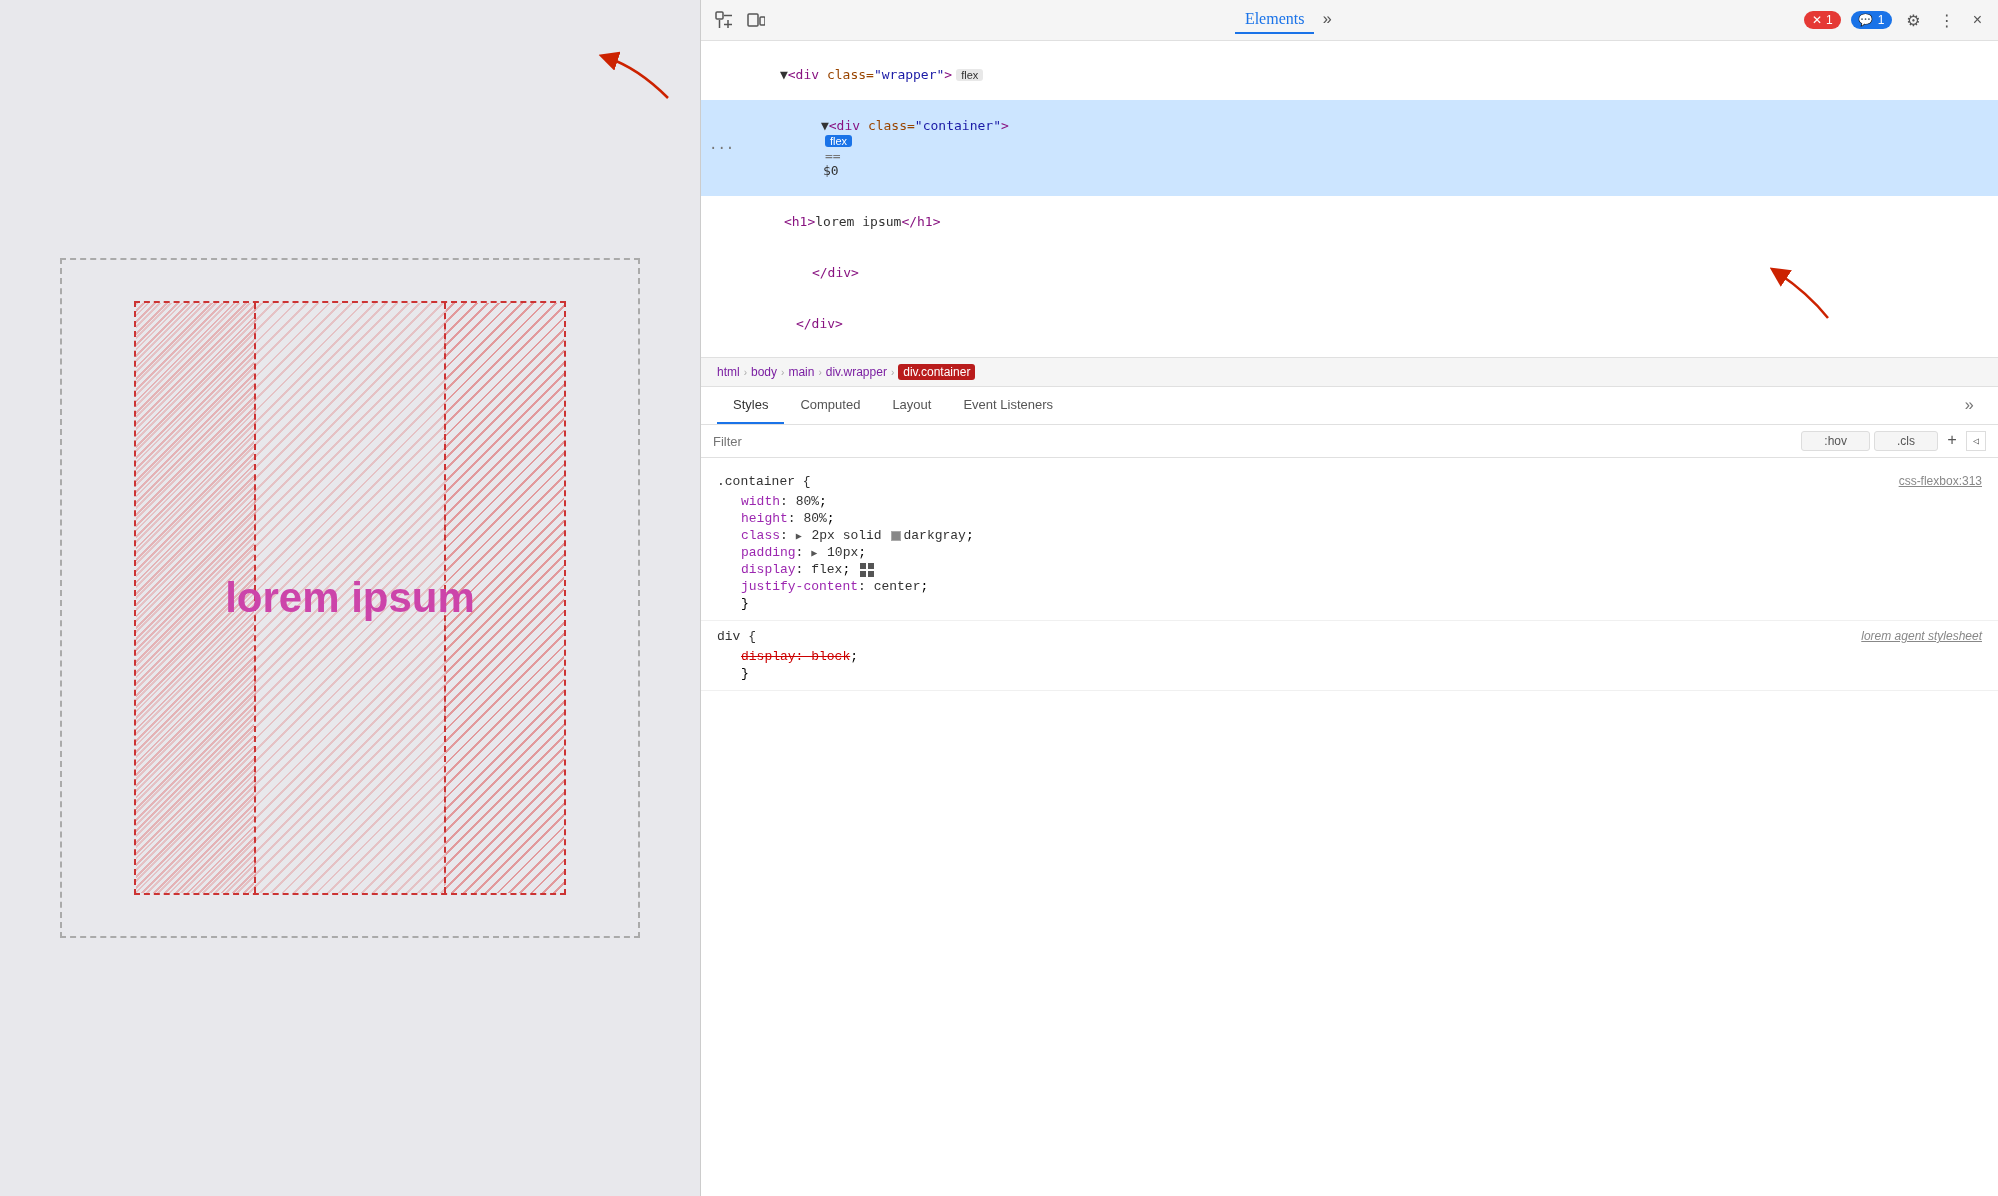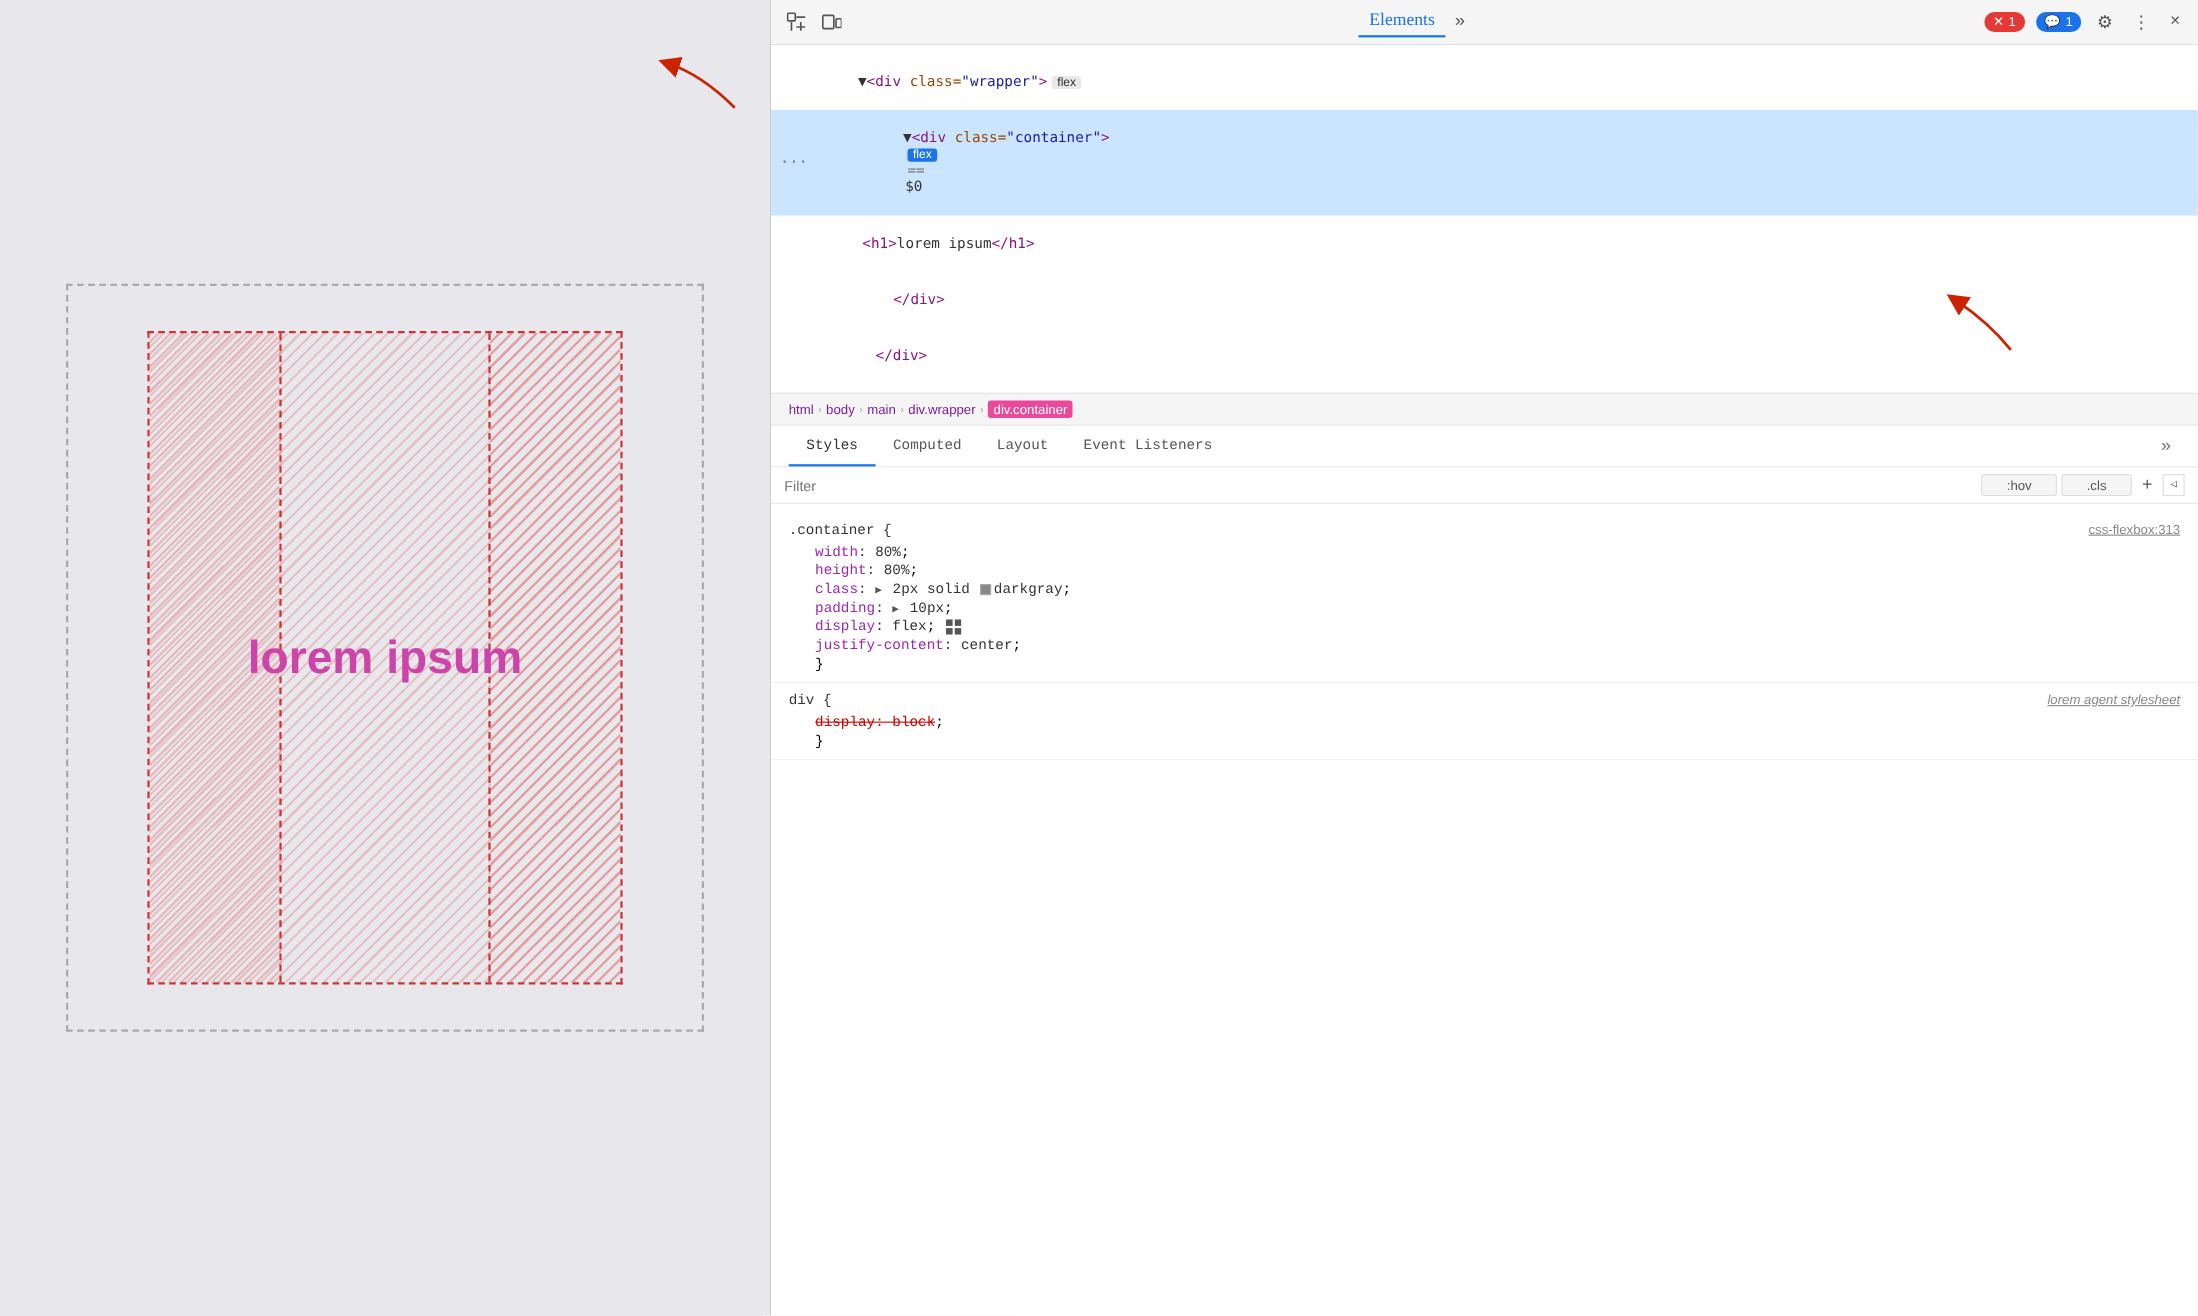--- a/index.html
+++ b/index.html
@@ -260,21 +260,21 @@
       overflow: hidden;
     }
 
     .breadcrumb-item {
       color: #7b1fa2;
       cursor: pointer;
       white-space: nowrap;
     }
 
     .breadcrumb-item.active {
-      background: #ec4899;
+      background: #b91c1c;
       color: white;
       border-radius: 3px;
       padding: 1px 5px;
     }
 
     .breadcrumb-sep {
       color: #aaa;
       font-size: 10px;
     }
 
@@ -285,21 +285,21 @@
       padding: 0 16px;
       border-bottom: 1px solid #e0e0e0;
       background: #fff;
     }
 
     .styles-tab {
       padding: 10px 16px;
       font-size: 13px;
       color: #555;
       cursor: pointer;
-      font-family: Liberation Mono, monospace;
+      font-family: Liberation Sans, sans-serif;
       border-bottom: 2px solid transparent;
     }
 
     .styles-tab.active {
       color: #333;
       border-bottom: 2px solid #1a73e8;
       font-weight: 500;
     }
 
     .styles-tab-more {

